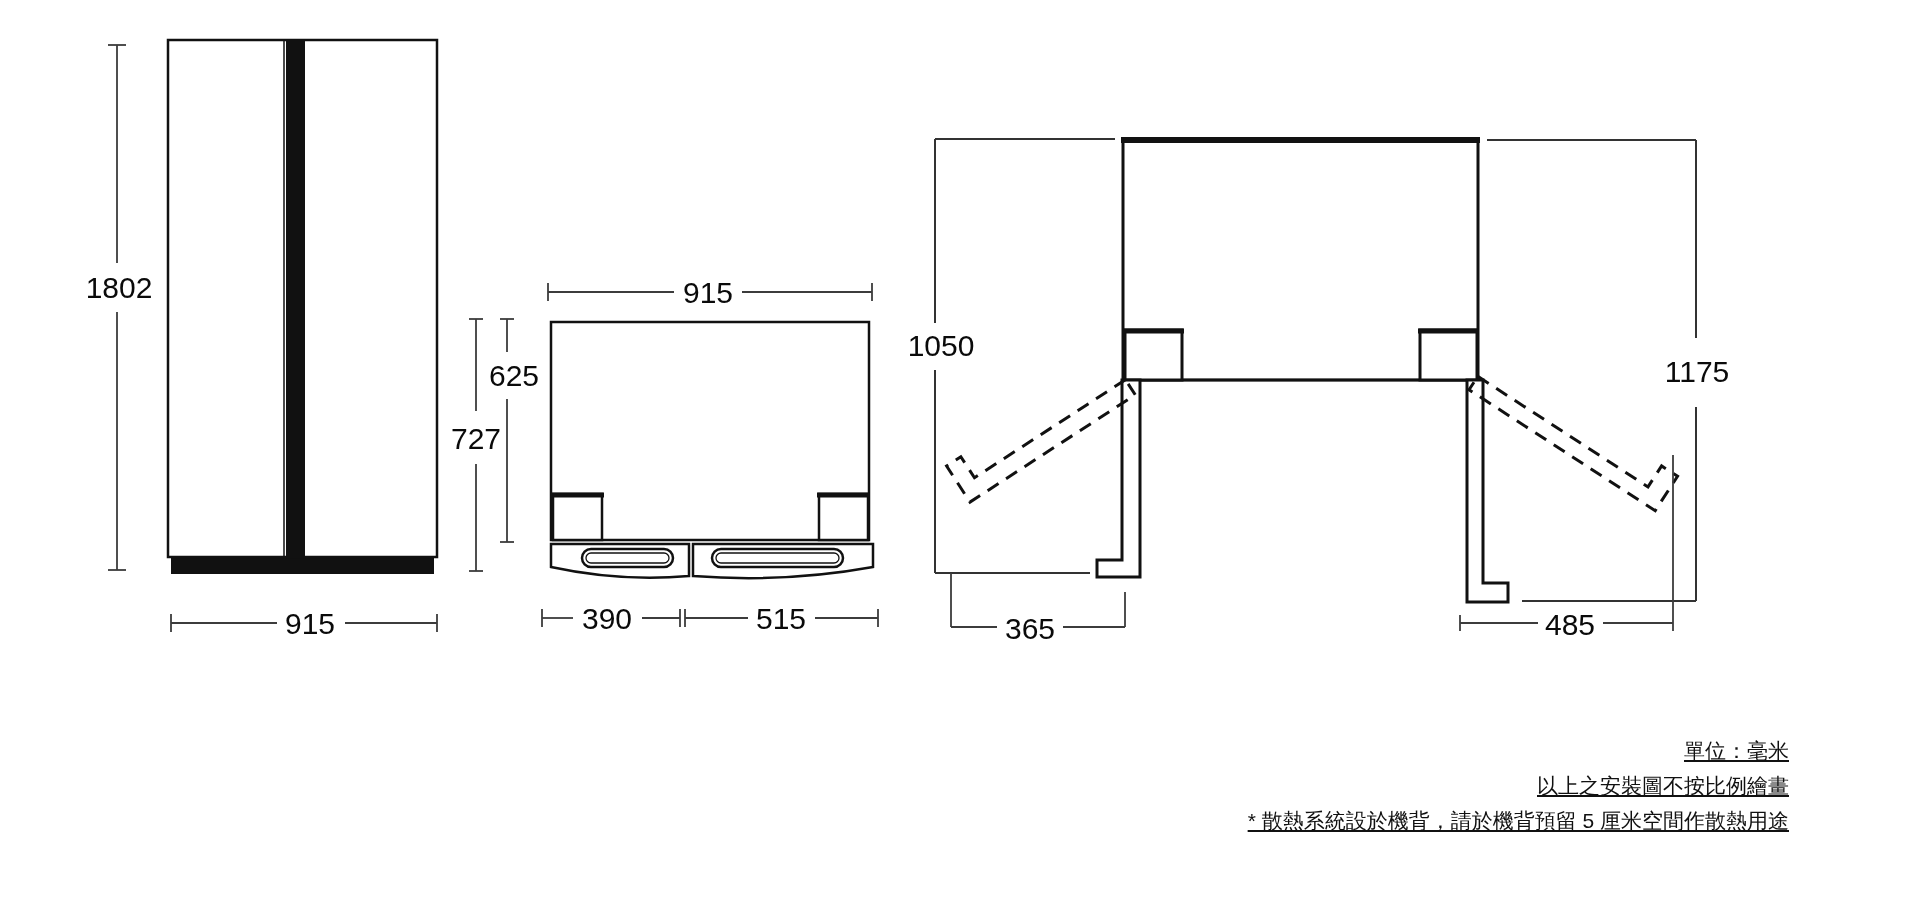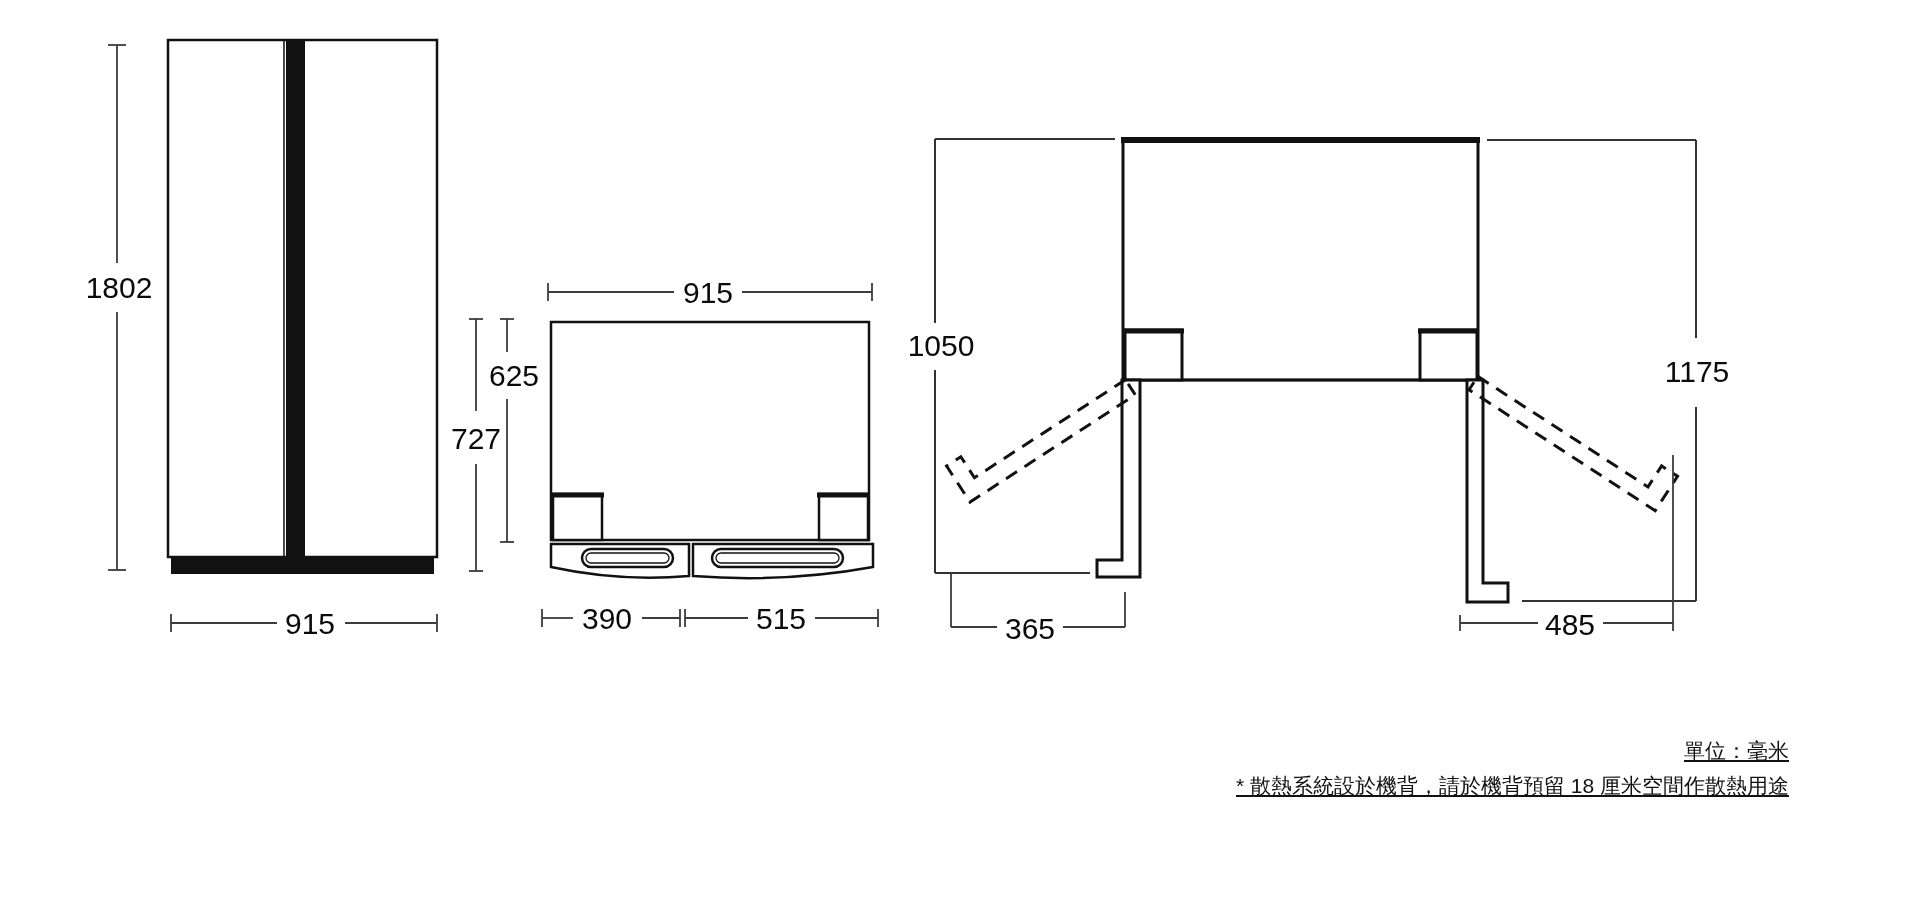--- a/index.html
+++ b/index.html
@@ -149,15 +149,16 @@
       <line x1="1673" y1="455" x2="1673" y2="631"></line>
       <line x1="1460" y1="623" x2="1538" y2="623"></line>
       <line x1="1603" y1="623" x2="1673" y2="623"></line>
     </g>
     <text x="1570" y="635">485</text>
   </g>
 </svg>
 
   <div class="notes">
     <div>單位：毫米</div>
-    <div>* 散熱系統設於機背，請於機背預留 18 厘米空間作散熱用途</div>
+    <div>以上之安裝圖不按比例繪畫</div>
+    <div>* 散熱系統設於機背，請於機背預留 5 厘米空間作散熱用途</div>
   </div>
 </div>
 
 </body></html>

